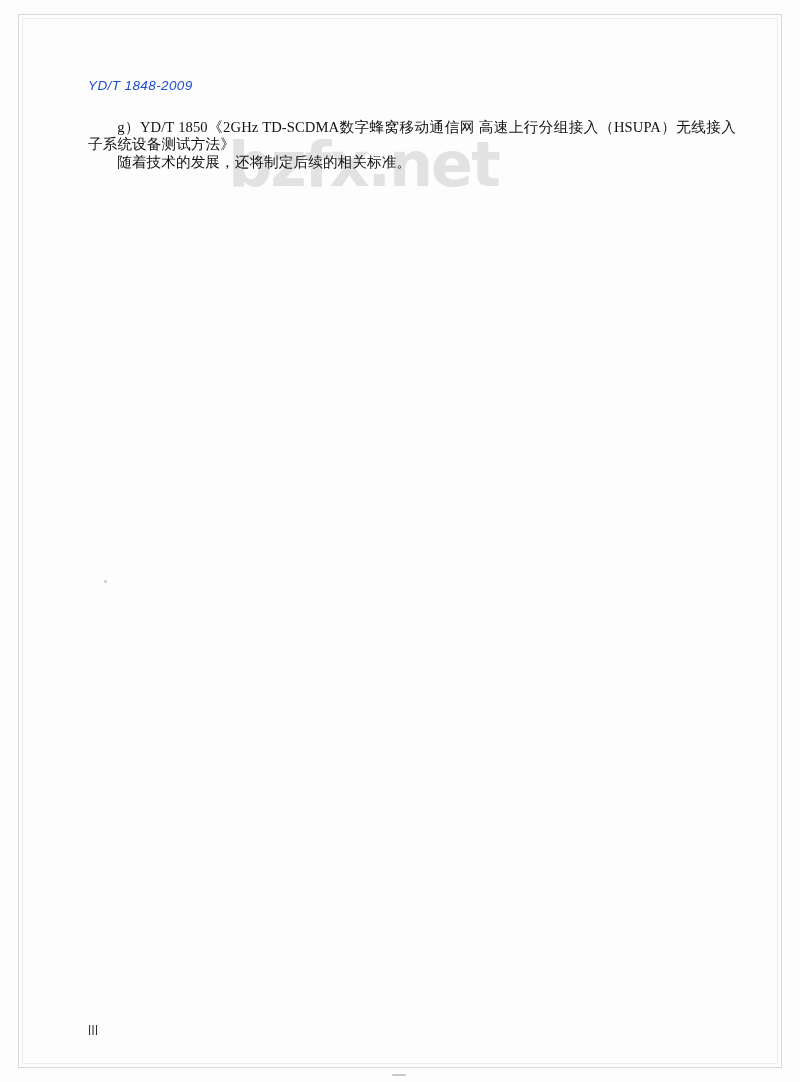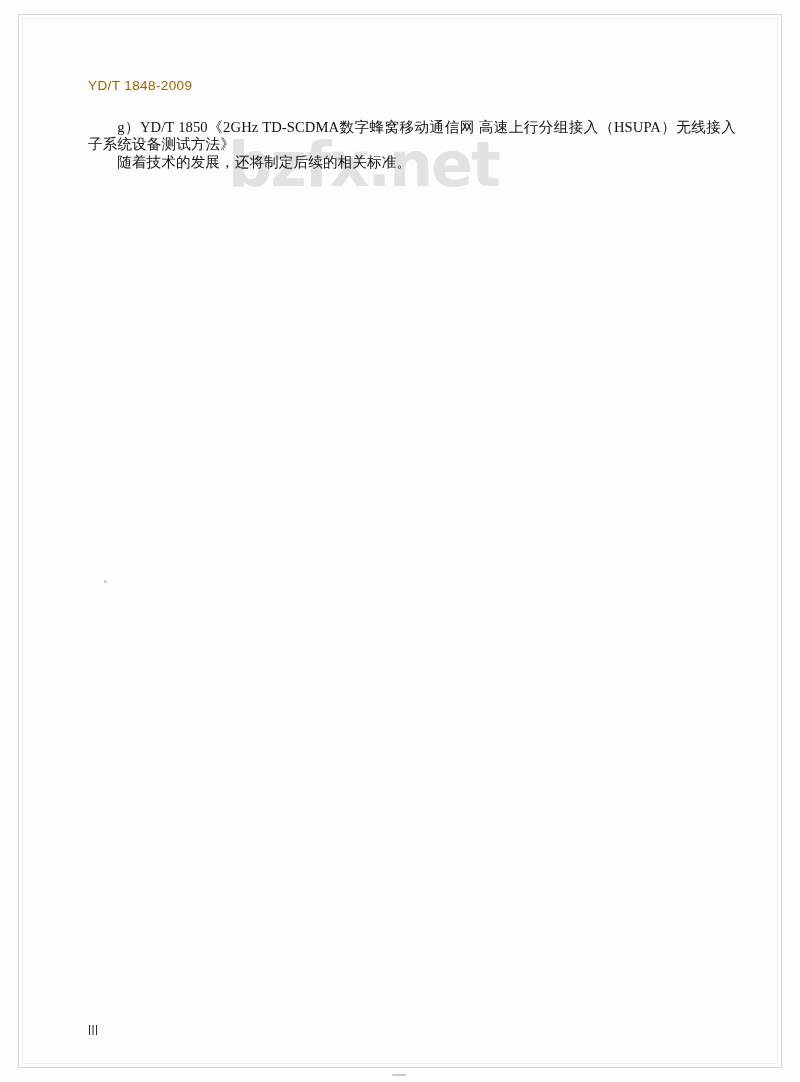--- a/index.html
+++ b/index.html
@@ -50,23 +50,24 @@
     position: absolute;
     left: 88px;
     top: 78px;
     width: 648px;
   }
 
   .doc-header {
     font-family: "Liberation Sans", sans-serif;
     font-size: 13.5px;
     letter-spacing: 0.4px;
-    color: #a16207;
+    color: #1d4ed8;
     margin: 0 0 26px 0;
     font-weight: 500;
+    font-style: italic;
   }
 
   .para {
     font-size: 14.6px;
     line-height: 17px;
     text-align: justify;
     text-justify: inter-ideograph;
     margin: 0 0 1px 0;
     color: #121212;
     letter-spacing: 0.1px;

